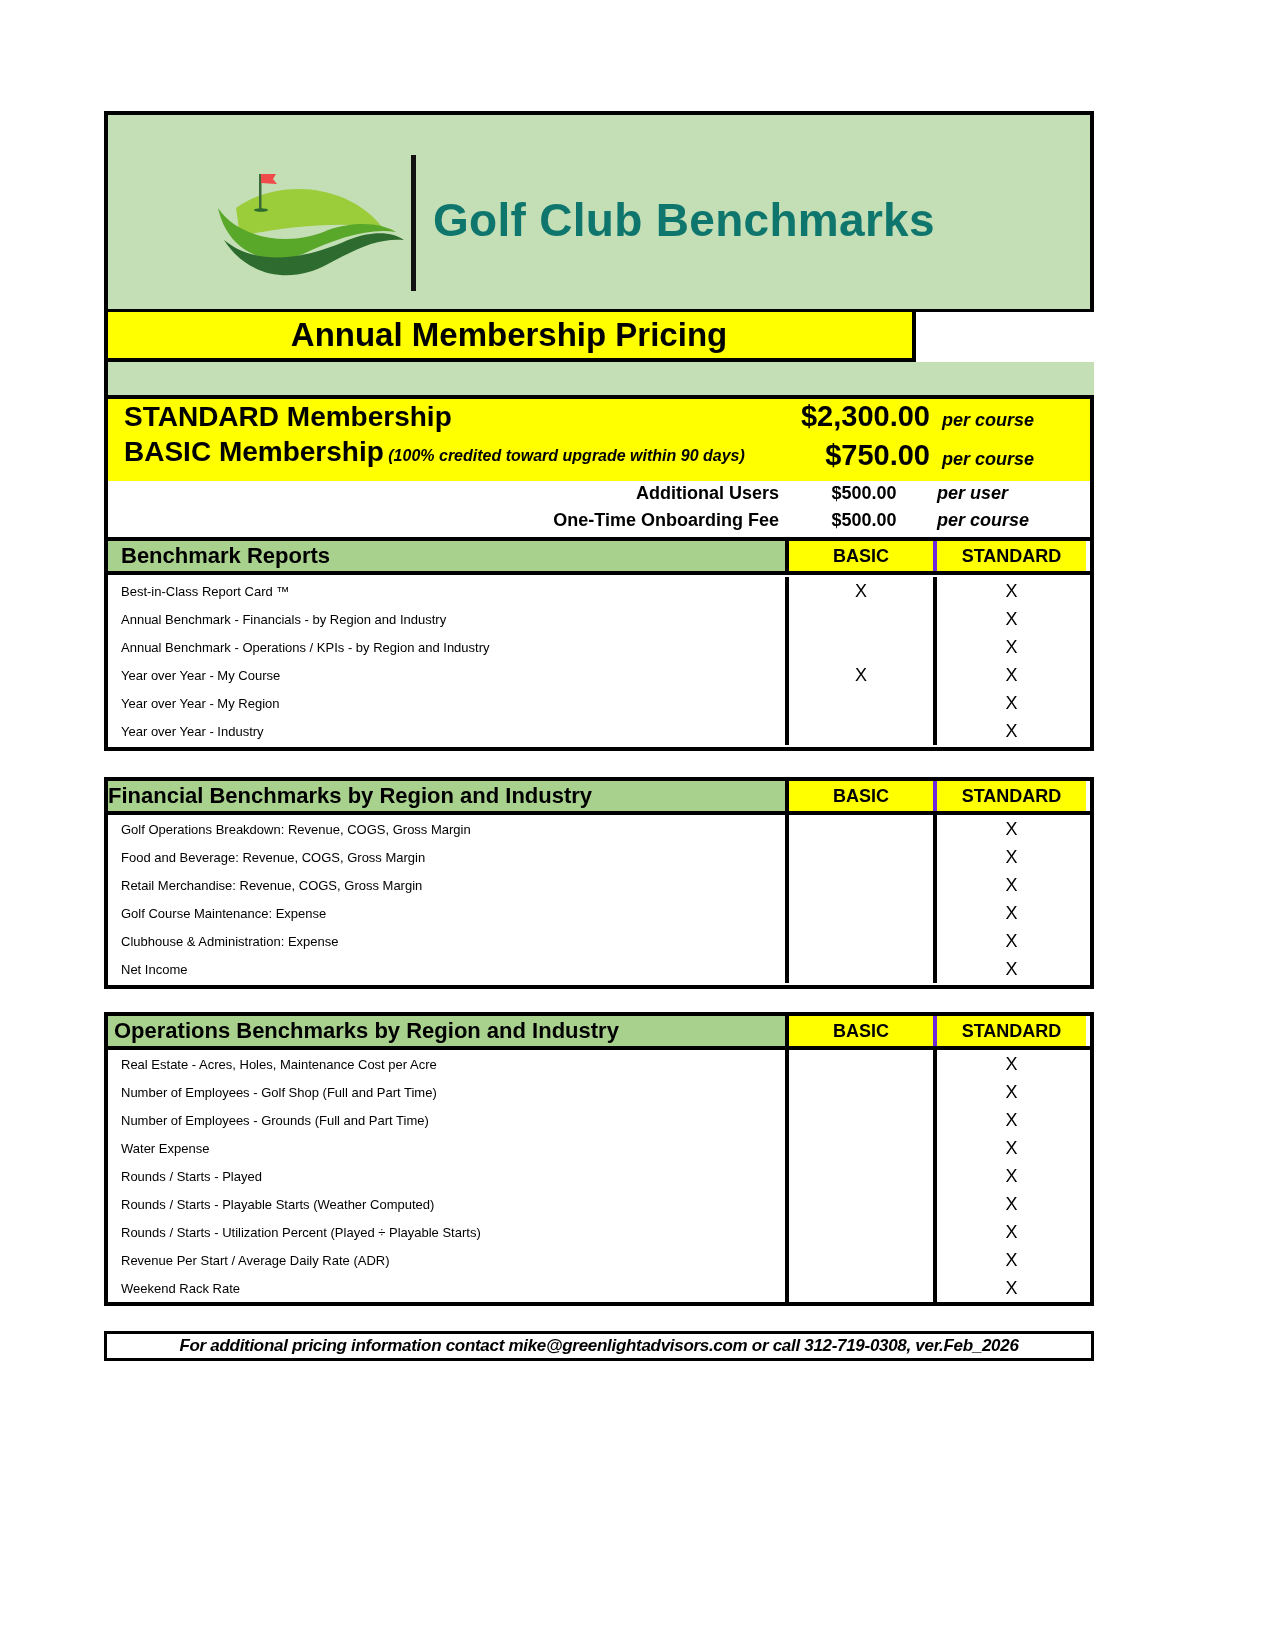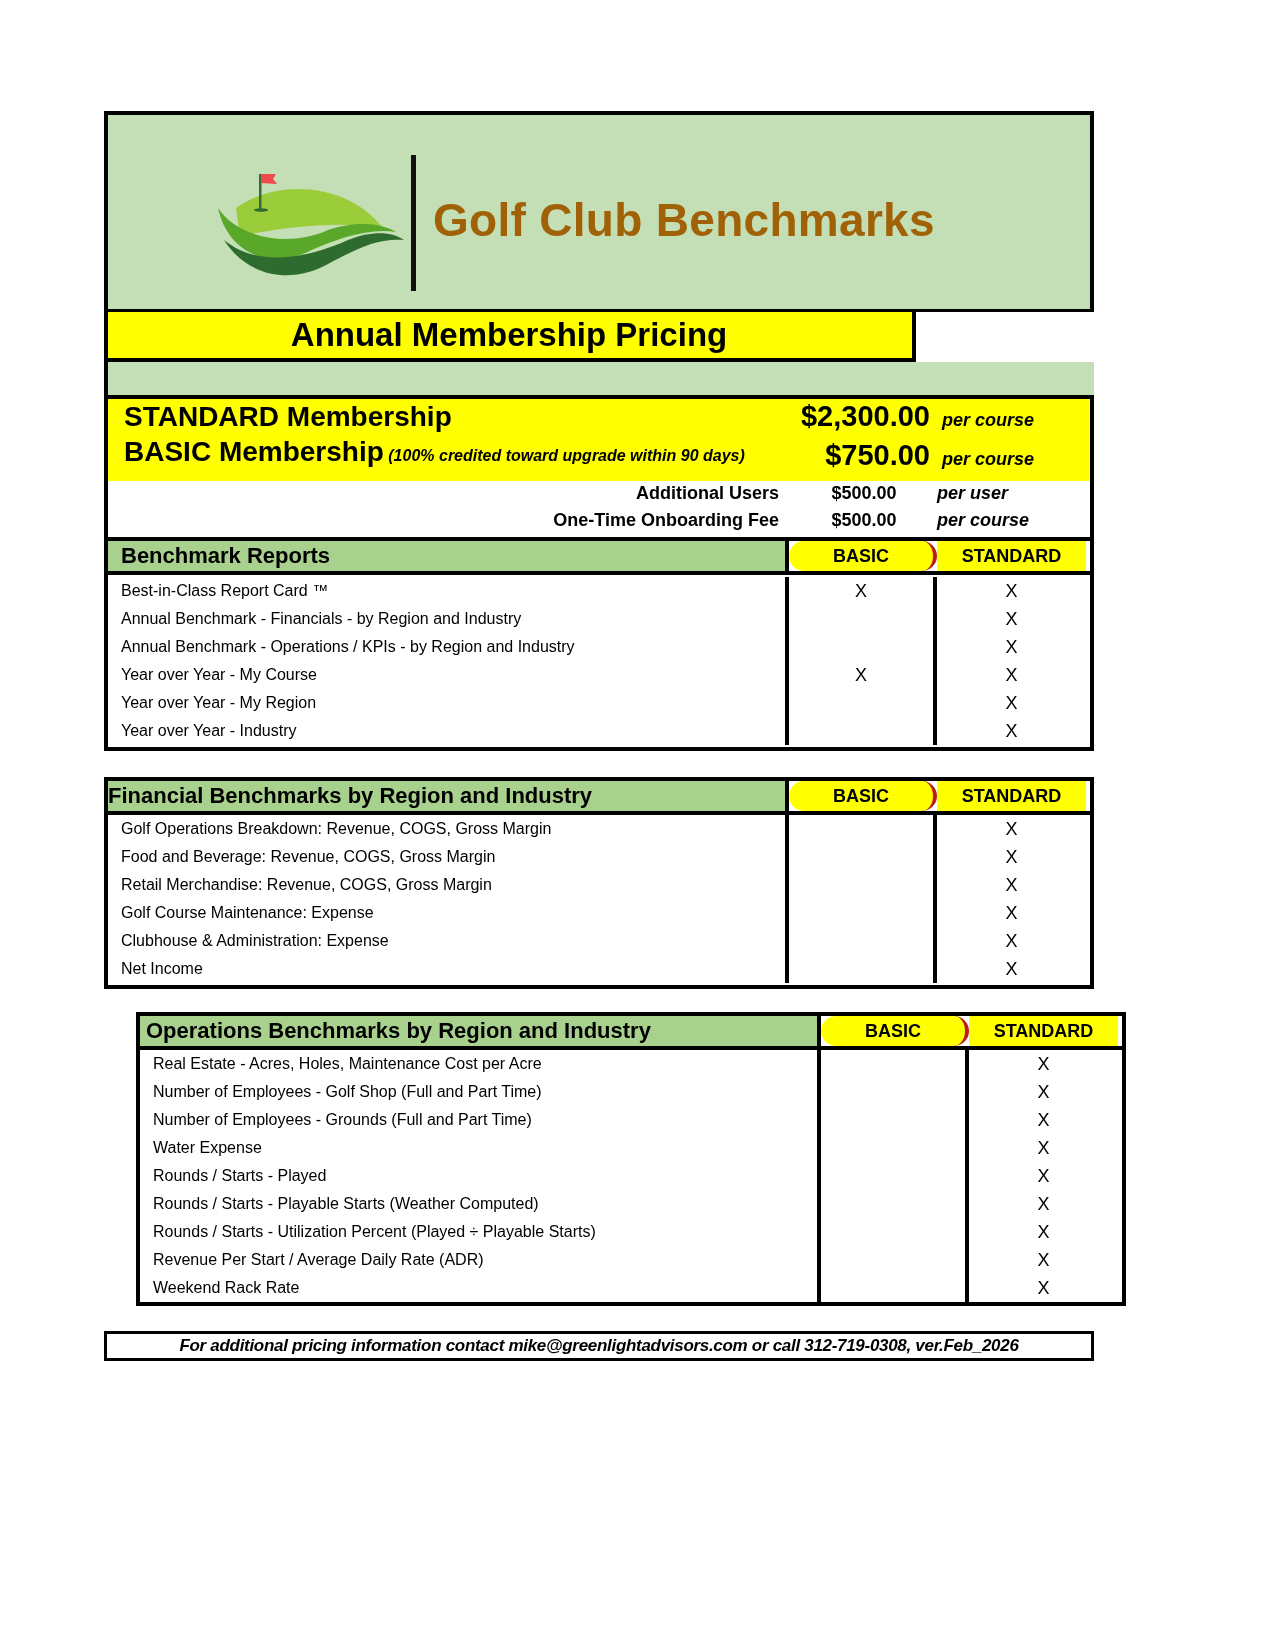--- a/index.html
+++ b/index.html
@@ -5,21 +5,21 @@
   * { box-sizing: border-box; margin: 0; padding: 0; }
   html, body { width: 1275px; height: 1650px; background: #ffffff; overflow: hidden; }
   body { position: relative; font-family: "Liberation Sans", "DejaVu Sans", sans-serif; color: #000; }
 
   .abs { position: absolute; }
 
   
   .header-box { left: 104px; top: 111px; width: 990px; height: 201px; background: #c4dfb5; border: 4px solid #000; border-bottom: 3px solid #000; }
   .logo { left: 218px; top: 168px; width: 186px; height: 116px; }
   .logo-divider { left: 411px; top: 155px; width: 5px; height: 136px; background: #111; }
-  .brand-title { left: 433px; top: 193px; font-size: 46px; font-weight: bold; color: #a16207; letter-spacing: 0.3px; white-space: nowrap; }
+  .brand-title { left: 433px; top: 193px; font-size: 46px; font-weight: bold; color: #0f766e; letter-spacing: 0.3px; white-space: nowrap; }
 
   .title-bar { left: 104px; top: 309px; width: 812px; height: 53px; background: #ffff00; border: 4px solid #000; border-top: 3px solid #000; display:flex; align-items:center; justify-content:center; }
   .title-bar span { font-size: 33px; font-weight: bold; white-space: nowrap; margin-left: -2px; }
 
   .spacer-green { left: 104px; top: 362px; width: 990px; height: 35px; background: #c4dfb5; border-left: 4px solid #000; }
 
   .pricing-box { left: 104px; top: 395px; width: 990px; height: 89px; background: #ffff00; border: 4px solid #000; border-bottom: 3px solid #000; }
   .plan-name { font-size: 28px; font-weight: bold; white-space: nowrap; }
   .plan-note { font-size: 16px; font-weight: bold; font-style: italic; }
   .plan-price { font-size: 29px; font-weight: bold; white-space: nowrap; text-align: right; width: 200px; }
@@ -27,25 +27,25 @@
 
   .addl-box { left: 104px; top: 481px; width: 990px; height: 60px; background: #fff; border-left: 4px solid #000; border-right: 4px solid #000; border-bottom: 3px solid #000; }
   .addl-label { font-size: 18px; font-weight: bold; text-align: right; width: 400px; white-space: nowrap; }
   .addl-price { font-size: 18px; font-weight: bold; text-align: center; width: 120px; white-space: nowrap; }
 
   
   .ftable { position: absolute; left: 104px; width: 990px; border: 4px solid #000; background: #fff; }
   .ftable .thead { position: relative; height: 34px; border-bottom: 4px solid #000; display: flex; }
   .ftable .th-title { width: 681px; background: #a9d18e; font-size: 22px; font-weight: bold; display:flex; align-items:center; white-space: nowrap; border-right: 4px solid #000; }
   .ftable .th-col { width: 148px; background: #ffff00; font-size: 18px; font-weight: bold; display:flex; align-items:center; justify-content:center; }
-  .ftable .th-col.basic { border-right: 4px solid #b91c1c; border-radius: 15px; }
+  .ftable .th-col.basic { border-right: 4px solid #6d28d9; }
   .ftable .th-col.standard { width: 149px; }
   .ftable .tbody { position: relative; }
   .ftable .row { display: flex; height: 28px; }
-  .ftable .cell-label { width: 681px; font-size: 16px; display:flex; align-items:center; padding-left: 13px; white-space: nowrap; border-right: 4px solid #000; }
+  .ftable .cell-label { width: 681px; font-size: 13px; display:flex; align-items:center; padding-left: 13px; white-space: nowrap; border-right: 4px solid #000; }
   .ftable .cell-mark { width: 148px; font-size: 18px; display:flex; align-items:center; justify-content:center; }
   .ftable .cell-mark.basic { border-right: 4px solid #000; }
   .ftable .cell-mark.standard { width: 149px; }
 
   .footer-box { left: 104px; top: 1331px; width: 990px; height: 30px; border: 3px solid #000; display:flex; align-items:center; justify-content:center; }
   .footer-box span { font-size: 17px; font-weight: bold; font-style: italic; white-space: nowrap; letter-spacing: -0.3px; }
 </style>
 </head>
 <body>
 
@@ -169,21 +169,21 @@
         <div class="cell-mark standard">X</div>
       </div>
     <div class="row">
         <div class="cell-label">Net Income</div>
         <div class="cell-mark basic"></div>
         <div class="cell-mark standard">X</div>
       </div>
   </div>
 </div>
 
-<div class="ftable" style="top:1012px;margin-left:32px;">
+<div class="ftable" style="top:1012px;">
   <div class="thead">
     <div class="th-title" style="padding-left:6px;">Operations Benchmarks by Region and Industry</div>
     <div class="th-col basic">BASIC</div>
     <div class="th-col standard">STANDARD</div>
   </div>
   <div class="tbody" style="height:252px; padding-top:0px;">
     <div class="row">
         <div class="cell-label">Real Estate - Acres, Holes, Maintenance Cost per Acre</div>
         <div class="cell-mark basic"></div>
         <div class="cell-mark standard">X</div>

